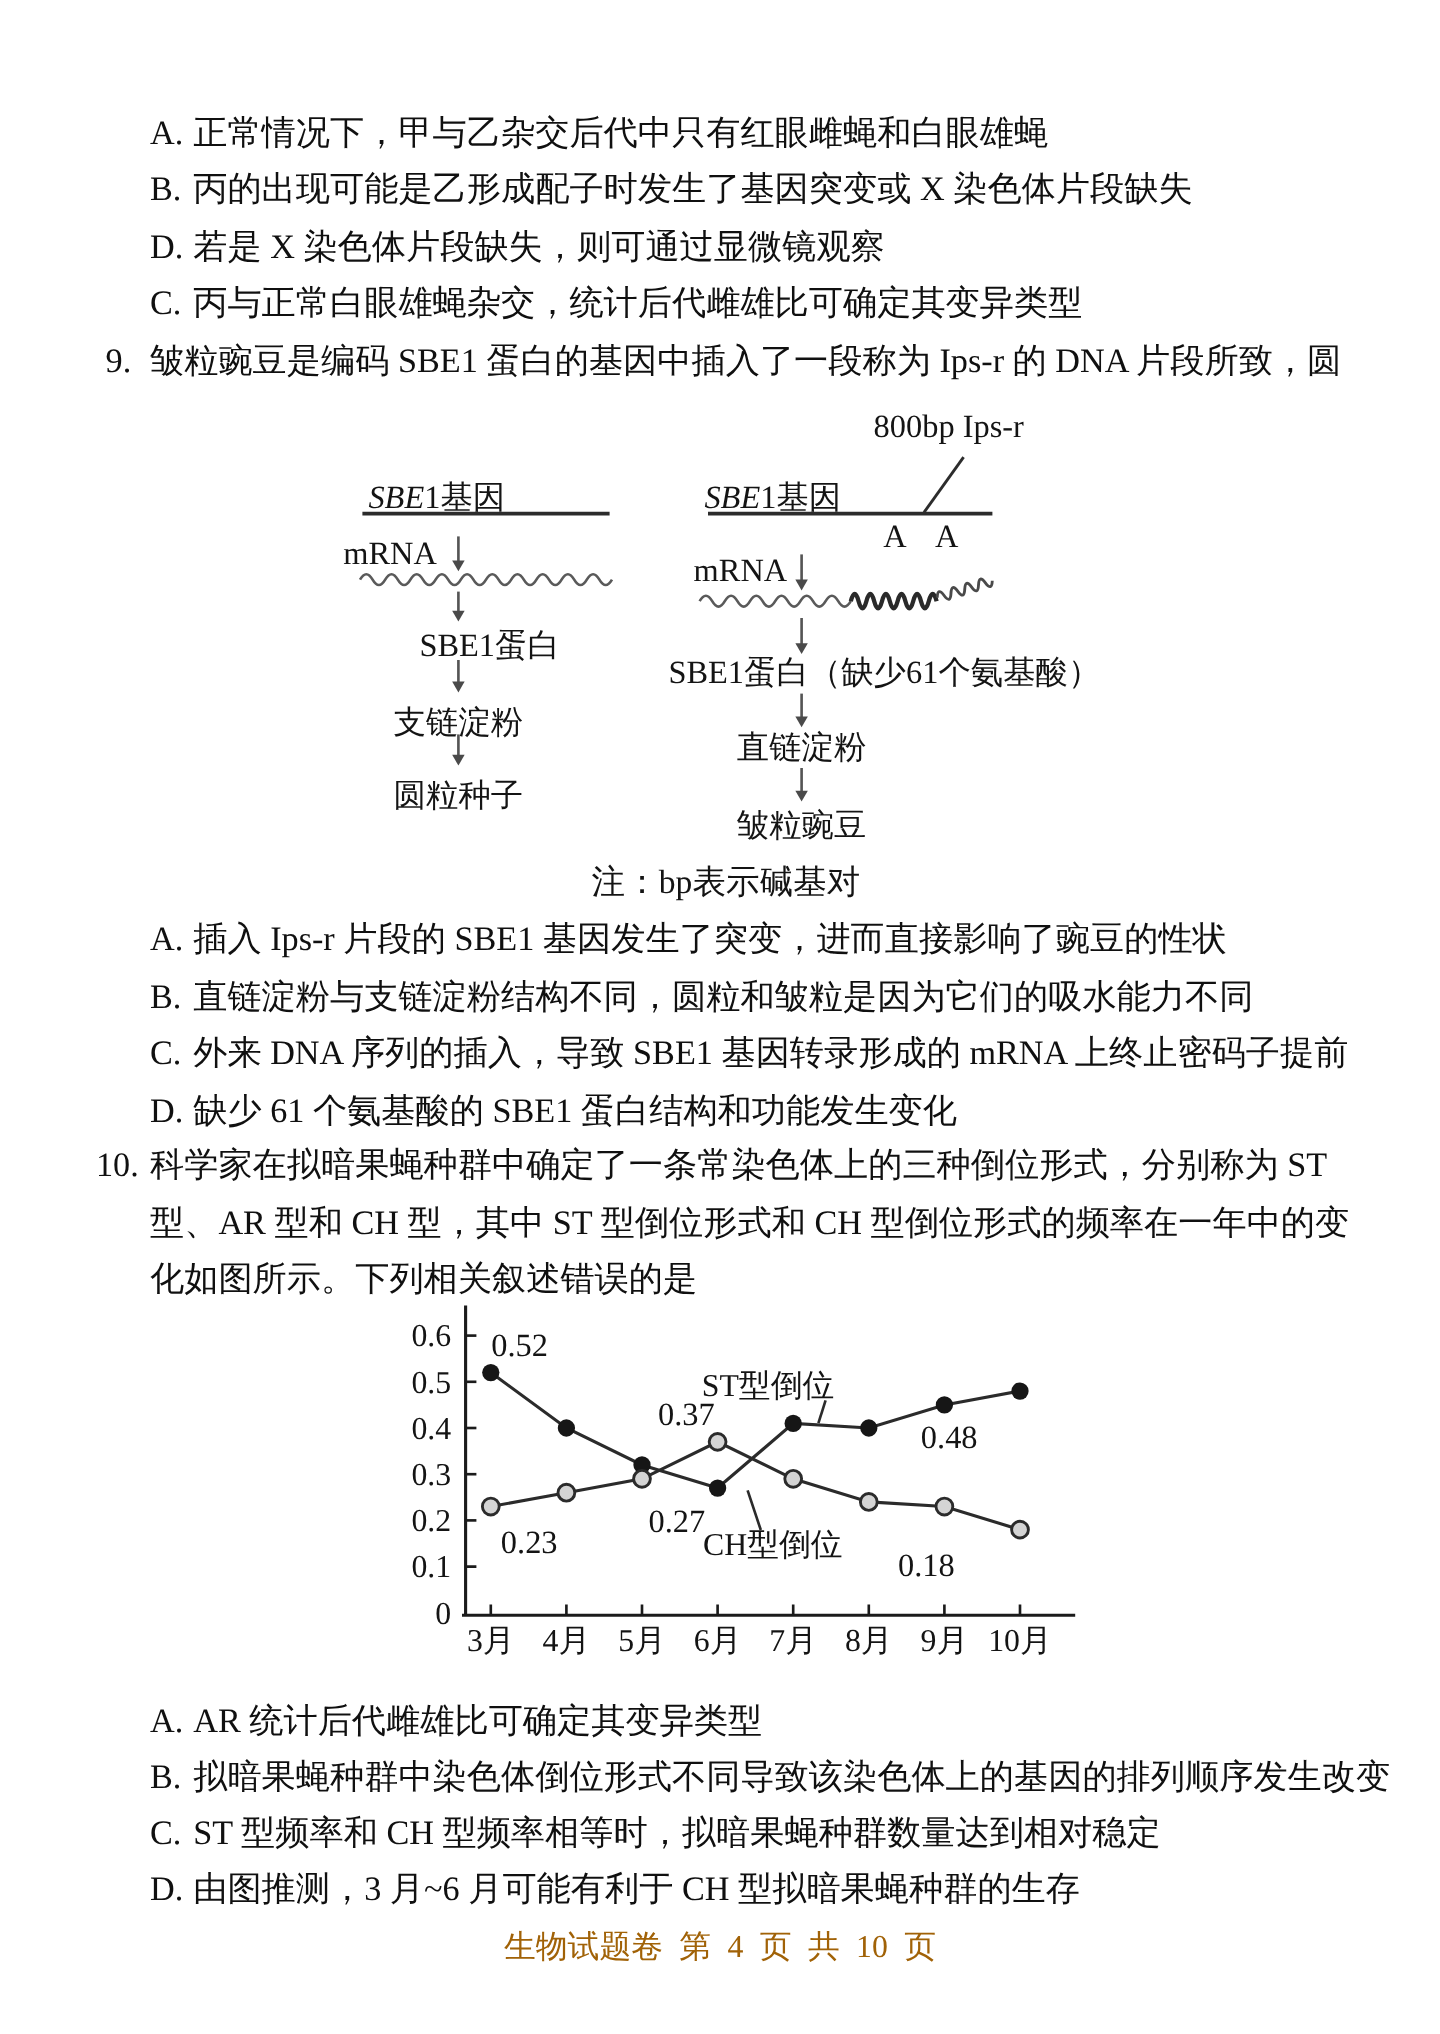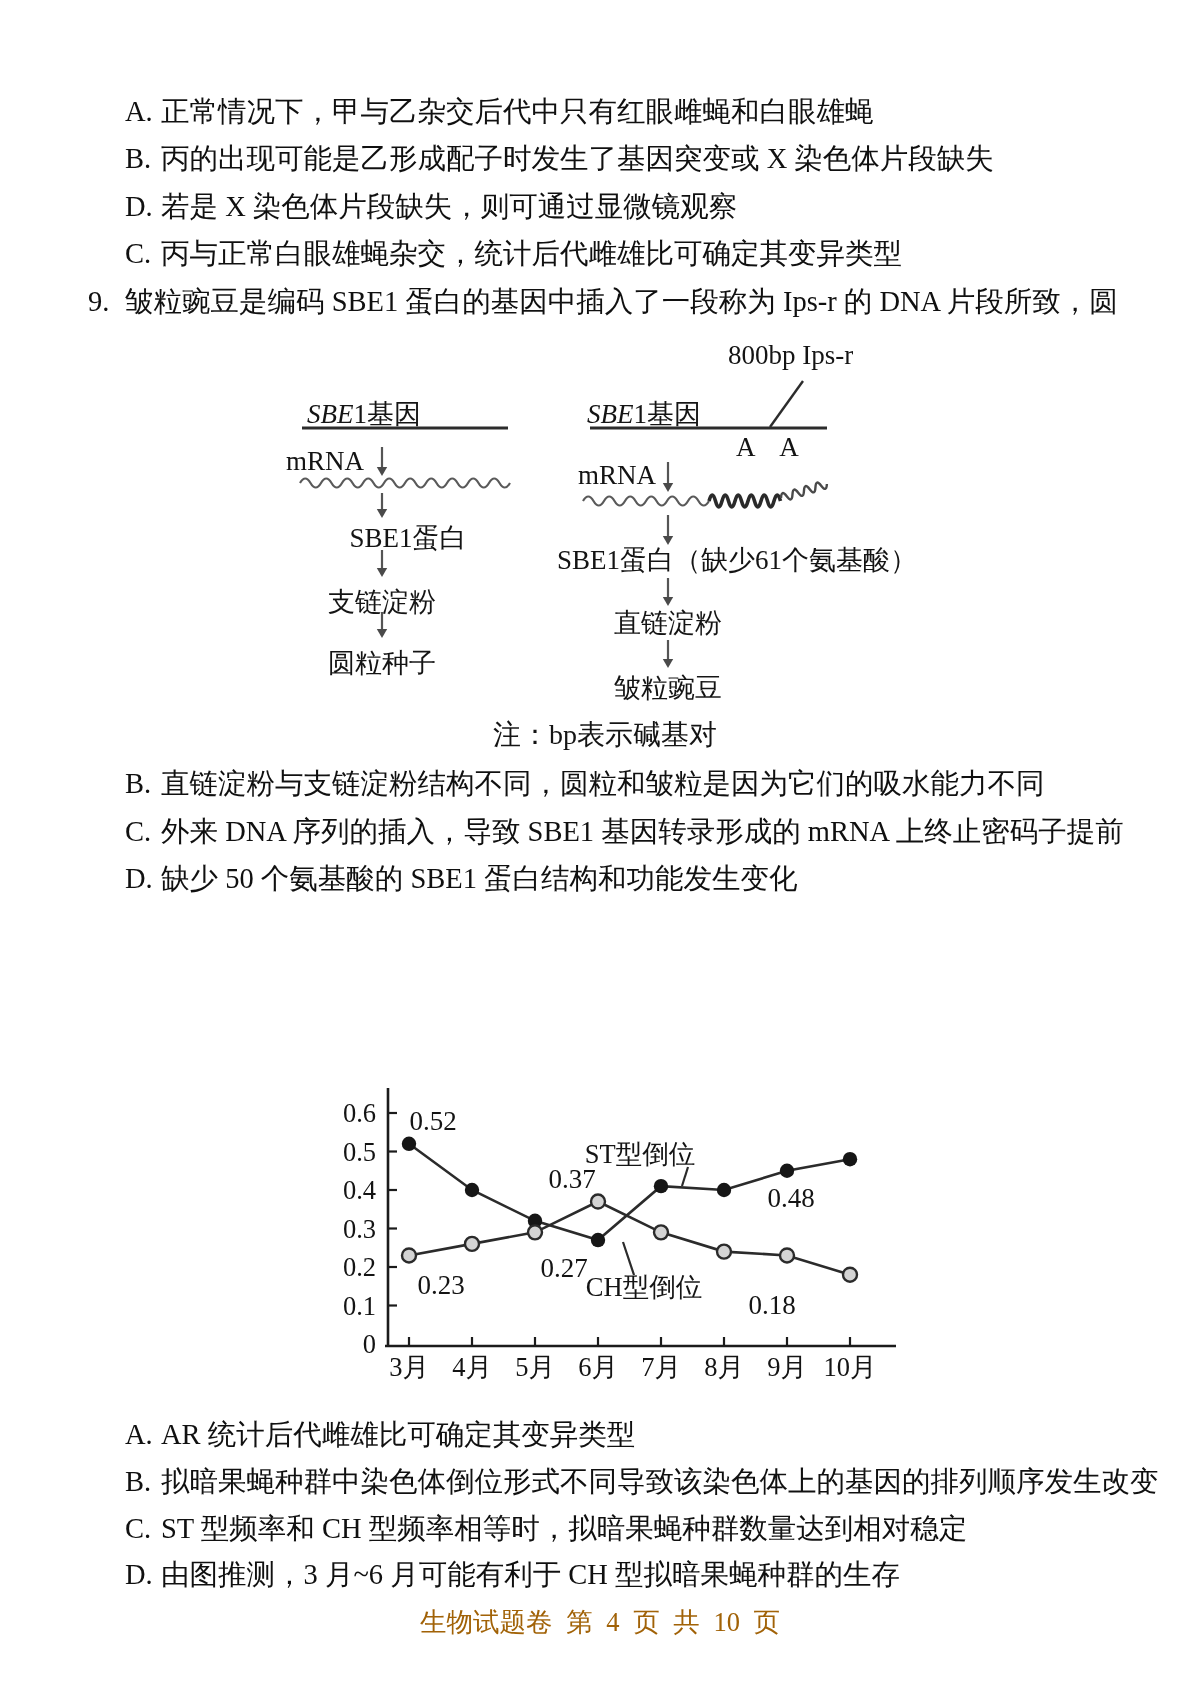--- a/index.html
+++ b/index.html
@@ -77,25 +77,32 @@
     <span class="dlab ctr" style="left:152px;top:180px;margin-left:26px;">SBE1蛋白</span>
     <span class="dlab ctr" style="left:152px;top:244px;">支链淀粉</span>
     <span class="dlab ctr" style="left:152px;top:305px;">圆粒种子</span>
     <span class="dlab ctr" style="left:474px;top:202px;margin-left:33px;">SBE1蛋白（缺少61个氨基酸）</span>
     <span class="dlab ctr" style="left:438px;top:265px;">直链淀粉</span>
     <span class="dlab ctr" style="left:438px;top:330px;">皱粒豌豆</span>
     <span class="dlab ctr" style="left:375px;top:376px;font-size:28px;">注：bp表示碱基对</span>
   </div>
 
   <div class="block q9opts" style="top:760px;">
+    <div class="optrow"><span class="olab">A.</span><span>插入 Ips-r 片段的 SBE1 基因发生了突变，进而直接影响了豌豆的性状</span></div>
     <div class="optrow"><span class="olab">B.</span><span>直链淀粉与支链淀粉结构不同，圆粒和皱粒是因为它们的吸水能力不同</span></div>
     <div class="optrow"><span class="olab">C.</span><span>外来 DNA 序列的插入，导致 SBE1 基因转录形成的 mRNA 上终止密码子提前</span></div>
-    <div class="optrow"><span class="olab">D.</span><span>缺少 50 个氨基酸的 SBE1 蛋白结构和功能发生变化</span></div>
+    <div class="optrow"><span class="olab">D.</span><span>缺少 61 个氨基酸的 SBE1 蛋白结构和功能发生变化</span></div>
   </div>
 
+  <div class="stem" style="top:948px;">
+    <span class="qnum" style="left:-45px;">10.</span>
+    <div>科学家在拟暗果蝇种群中确定了一条常染色体上的三种倒位形式，分别称为  ST</div>
+    <div>型、AR 型和 CH 型，其中 ST 型倒位形式和 CH 型倒位形式的频率在一年中的变</div>
+    <div>化如图所示。下列相关叙述错误的是</div>
+  </div>
 
   <svg class="chart" width="578" height="400" viewBox="0 0 578 400">
       <path d="M58 84 L58 342 M55 342 L566 342" stroke="#1b1b1b" stroke-width="2.6" fill="none"></path>
       <text x="46" y="349" text-anchor="end" font-size="26.5">0</text>
       <line x1="58" y1="301.5" x2="67" y2="301.5" stroke="#1b1b1b" stroke-width="2.2"></line>
       <text x="46" y="310.5" text-anchor="end" font-size="26.5">0.1</text>
       <line x1="58" y1="263" x2="67" y2="263" stroke="#1b1b1b" stroke-width="2.2"></line>
       <text x="46" y="272" text-anchor="end" font-size="26.5">0.2</text>
       <line x1="58" y1="224.5" x2="67" y2="224.5" stroke="#1b1b1b" stroke-width="2.2"></line>
       <text x="46" y="233.5" text-anchor="end" font-size="26.5">0.3</text>

